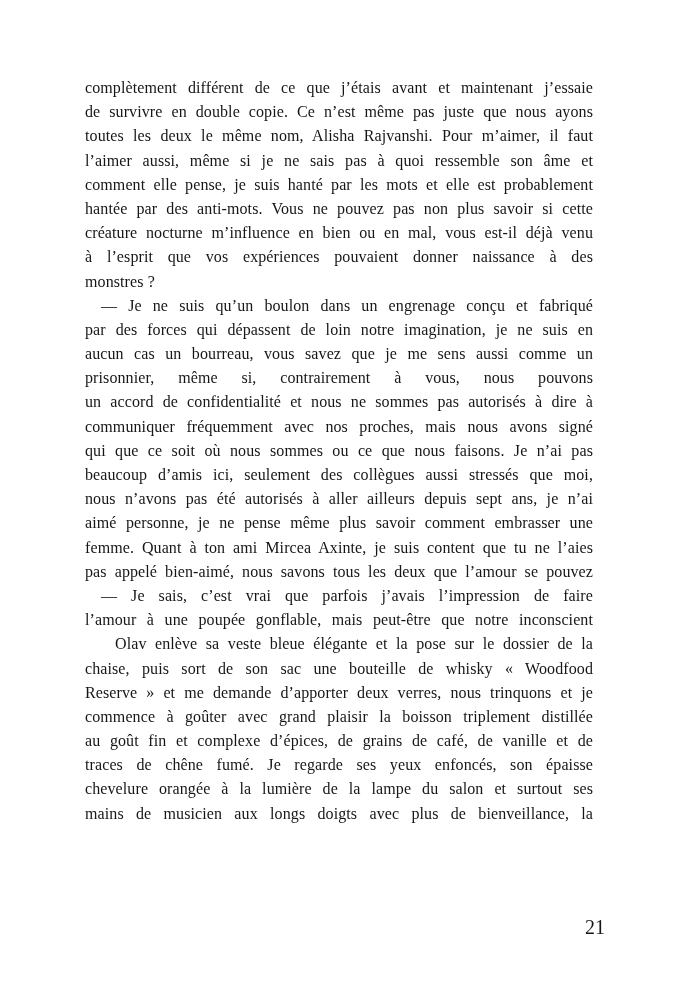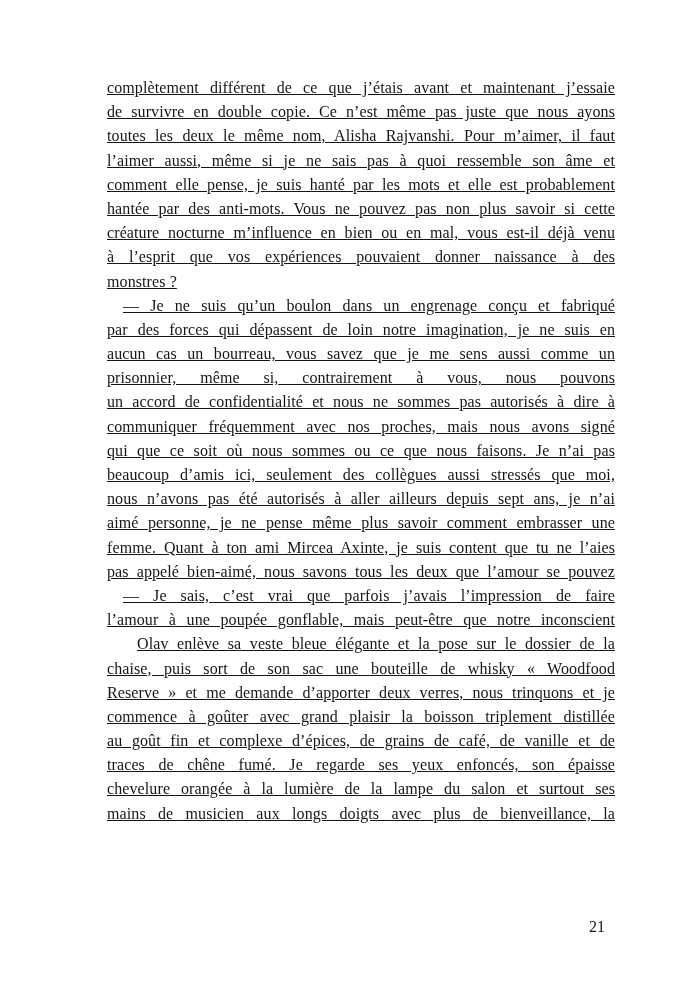--- a/index.html
+++ b/index.html
@@ -19,24 +19,23 @@
   .page {
     position: relative;
     width: 700px;
     height: 992px;
     background: var(--bg);
     font-family: "Liberation Serif", "DejaVu Serif", serif;
     color: var(--fg);
   }
   .text-block {
     position: absolute;
-    left: 107px;
+    left: 85px;
     top: 76px;
     width: 508px;
-    text-decoration: underline;
   }
   .paragraph {
     margin: 0;
     padding: 0;
   }
   .line {
     font-size: 16px;
     line-height: 24.2px;
     height: 24.2px;
     overflow: hidden;
@@ -48,21 +47,21 @@
   .line.flush {
     text-align-last: left;
     -moz-text-align-last: left;
   }
   .page-number {
     position: absolute;
     top: 915px;
     left: 97px;
     width: 508px;
     text-align: right;
-    font-size: 16px;
+    font-size: 20px;
     line-height: 24px;
   }
 </style>
 </head>
 <body>
 
 <div class="page">
   <div class="text-block">
       <div class="paragraph">
         <div class="line">complètement différent de ce que j’étais avant et maintenant j’essaie</div>

